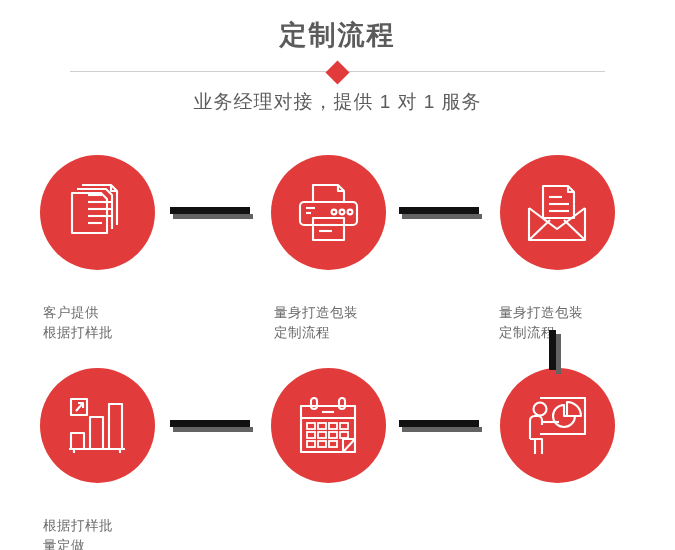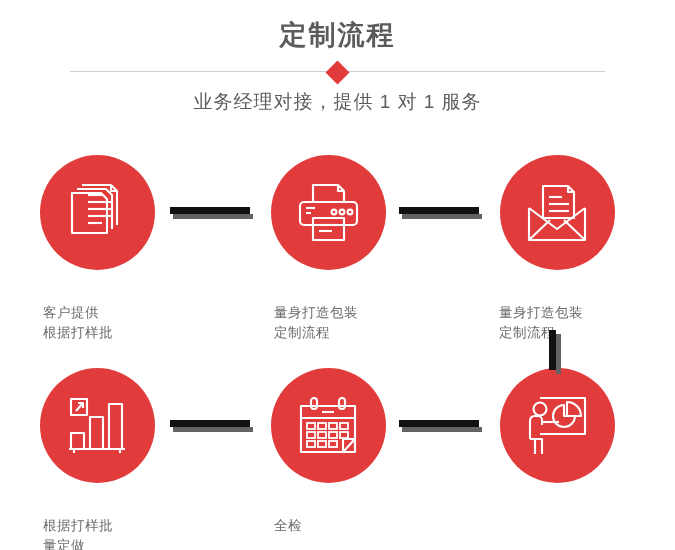--- a/index.html
+++ b/index.html
@@ -308,21 +308,20 @@
             <rect x="20" y="35" width="8" height="6"></rect>
             <rect x="31" y="35" width="8" height="6"></rect>
             <rect x="42" y="35" width="8" height="6"></rect>
             <rect x="9" y="44" width="8" height="6"></rect>
             <rect x="20" y="44" width="8" height="6"></rect>
             <rect x="31" y="44" width="8" height="6"></rect>
           </g>
         </svg>
       </div>
       <div class="caption">
-        <div>全检</div>
       </div>
     </div>
 
     <div class="step step-r2 step-c3">
       <div class="circle">
         <svg width="62" height="62" viewBox="0 0 62 62">
           <g fill="none" stroke="#ffffff" stroke-width="2.1" stroke-linejoin="round">
             <path d="M14 3 H59 V39 H14"></path>
             <circle cx="14" cy="14" r="6.5"></circle>
             <path d="M8 21 H12 A4 4 0 0 1 16 25 V30"></path>

